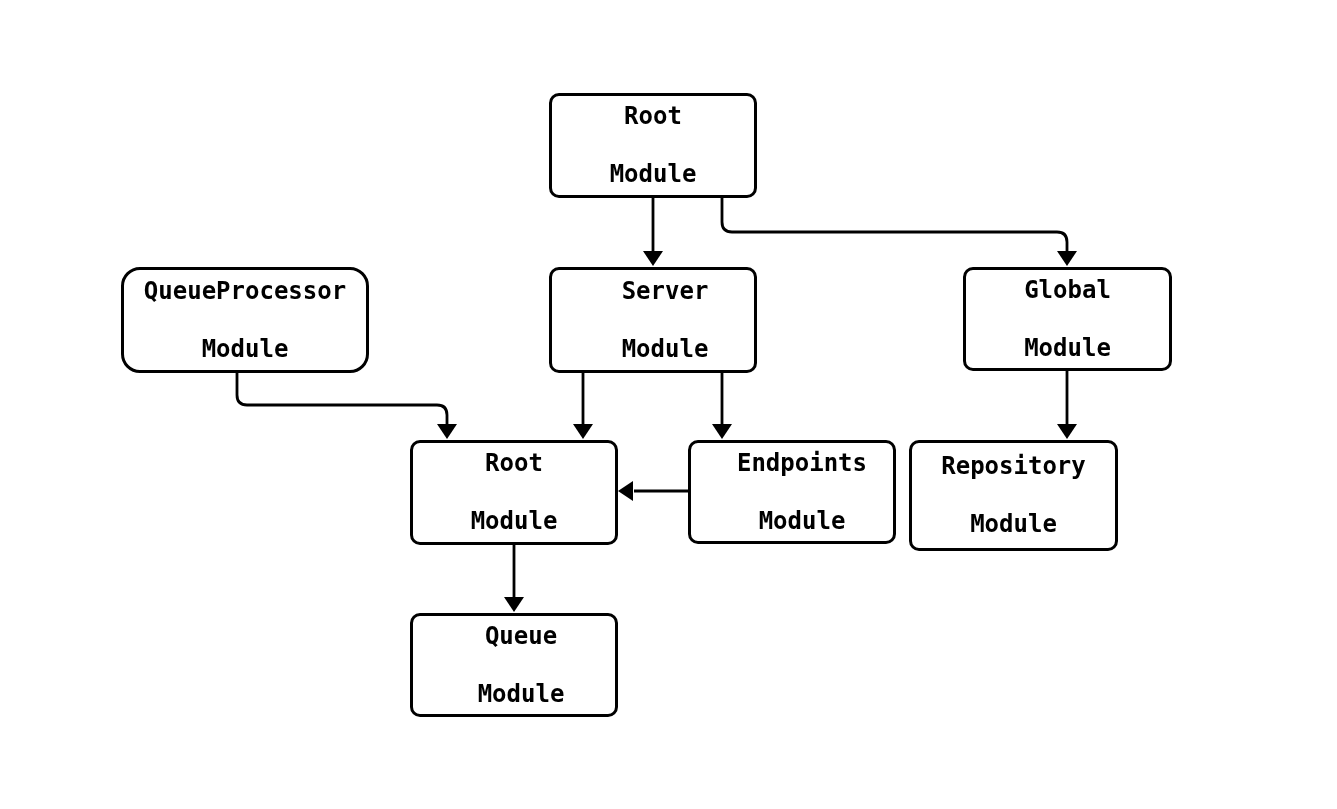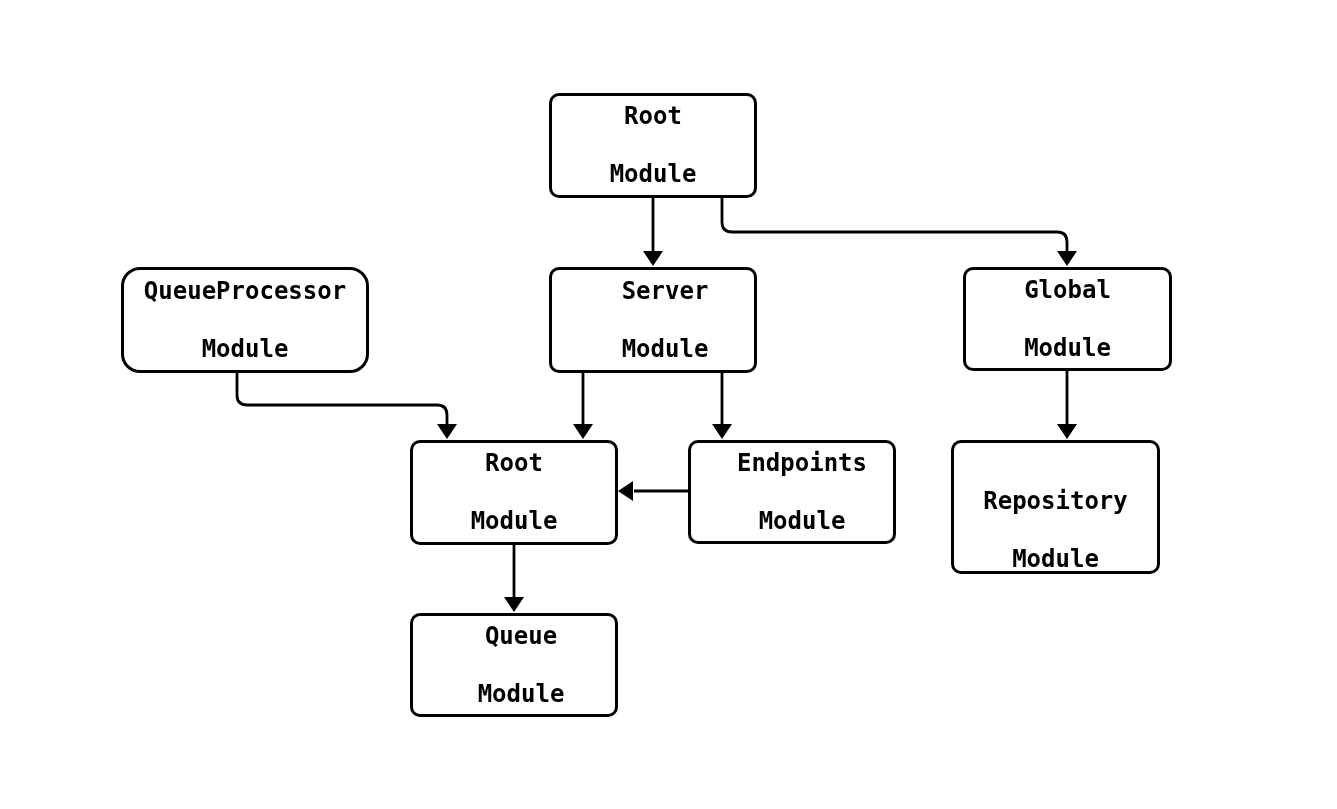--- a/index.html
+++ b/index.html
@@ -47,21 +47,21 @@
     line-height: 23px;
     color: #000000;
     gap: 35px;
   }
   .node-root          { left: 549px; top:  93px; width: 208px; height: 105px; }
   .node-queueprocessor{ left: 121px; top: 267px; width: 248px; height: 106px; border-radius: 19px; }
   .node-server        { left: 549px; top: 267px; width: 208px; height: 106px; padding-left: 24px; }
   .node-global        { left: 963px; top: 267px; width: 209px; height: 104px; }
   .node-core          { left: 410px; top: 440px; width: 208px; height: 105px; }
   .node-endpoints     { left: 688px; top: 440px; width: 208px; height: 104px; padding-left: 20px; }
-  .node-repository    { left: 951px; top: 440px; width: 209px; height: 134px; justify-content: flex-end; }
+  .node-repository    { left: 909px; top: 440px; width: 209px; height: 111px; }
   .node-queue         { left: 410px; top: 613px; width: 208px; height: 104px; padding-left: 14px; }
 </style>
 </head>
 <body>
 
 <div class="canvas">
 
   <svg class="edges-layer" width="1337" height="809" viewBox="0 0 1337 809" xmlns="http://www.w3.org/2000/svg">
 
     <path d="M653,197 L653,252"></path>

